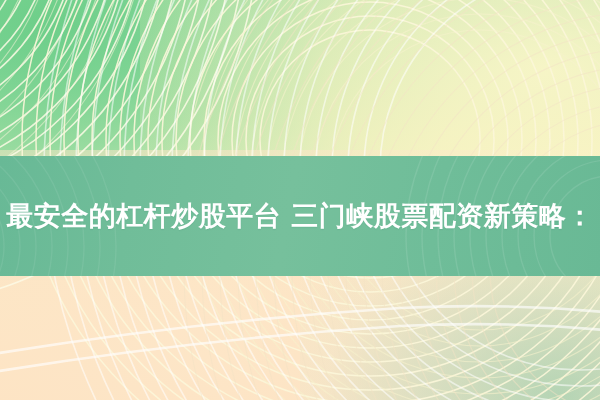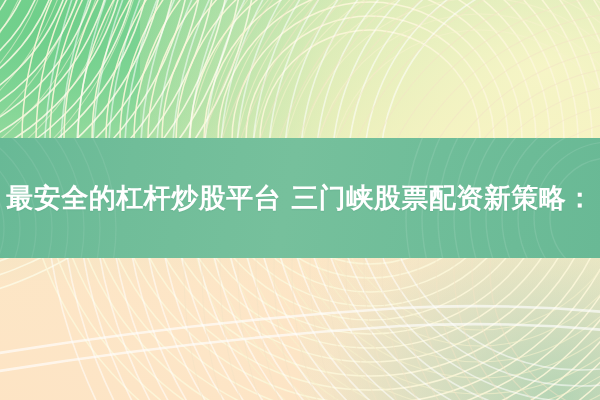--- a/index.html
+++ b/index.html
@@ -104,21 +104,21 @@
   .arcs svg { display: block; overflow: visible; }
 
   .arcs-topleft  { left: -180px; top: -220px; width: 520px; height: 430px; }
   .arcs-topright { left: 250px;  top: -250px; width: 560px; height: 420px; }
   .arcs-bottom   { left: -120px; top: 230px;  width: 820px; height: 330px; }
 
   
   .band {
     position: absolute;
     left: 0;
-    top: 138px;
+    top: 156px;
     width: 600px;
     height: 120px;
     background: linear-gradient(100deg,
         #68b996 0%,
         #70bd99 22%,
         #76c09c 48%,
         #6fbd99 72%,
         #69b995 100%);
     display: flex;
     flex-direction: column;

